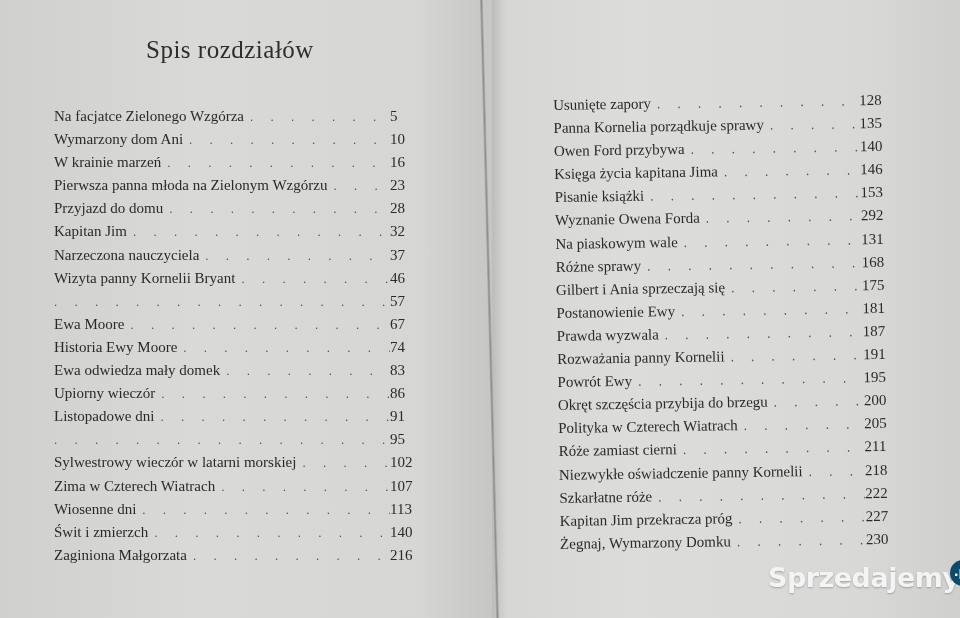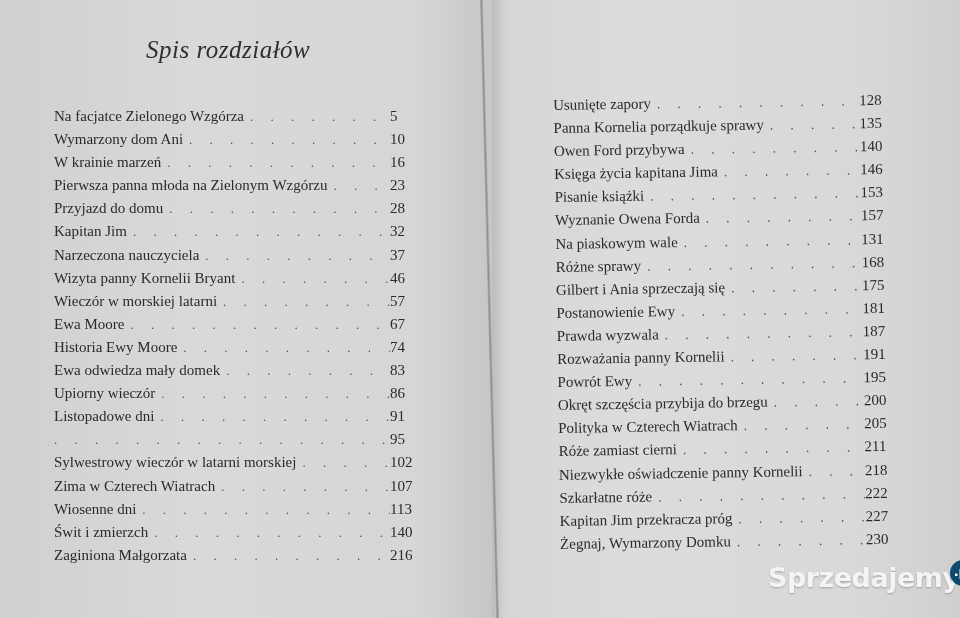--- a/index.html
+++ b/index.html
@@ -18,21 +18,21 @@
       background:linear-gradient(90deg,#bcbcba 0%,#d6d6d4 3%,#dcdcda 30%,#d8d8d6 80%,#cfcfcd 100%);
       transform-origin:0 0;
     }
     .gutter {
       position:absolute; left:488px; top:0; width:3px; height:618px;
       background:linear-gradient(90deg,#b0b0ae,#8e8e8c,#b8b8b6);
       transform:skewX(1.5deg);
     }
     .title {
       position:absolute; left:146px; top:36px;
-      font-style:italic; font-size:25px; letter-spacing:0.5px; color:#2e2e2e;
+      font-size:25px; letter-spacing:0.5px; color:#2e2e2e;
     }
     .toc { position:absolute; }
     .toc-left { left:54px; top:108px; width:370px; }
     .toc-right { left:553px; top:97px; width:340px; transform:rotate(-0.9deg); transform-origin:0 0; }
     .toc-row {
       display:flex; align-items:baseline; height:23.1px;
       font-size:15px; white-space:nowrap;
     }
     .toc-title { flex:0 0 auto; padding-right:6px; }
     .toc-dots {
@@ -98,21 +98,20 @@
       <span class="toc-title">Narzeczona nauczyciela</span>
       <span class="toc-dots">. . . . . . . . . . . . . . . . . . . . . . . . . . . . . . . . . . . . . .</span>
       <span class="toc-page">37</span>
     </div>
     <div class="toc-row">
       <span class="toc-title">Wizyta panny Kornelii Bryant</span>
       <span class="toc-dots">. . . . . . . . . . . . . . . . . . . . . . . . . . . . . . . . . . . . . .</span>
       <span class="toc-page">46</span>
     </div>
     <div class="toc-row">
-      <span class="toc-title">Wieczór w morskiej latarni</span>
       <span class="toc-dots">. . . . . . . . . . . . . . . . . . . . . . . . . . . . . . . . . . . . . .</span>
       <span class="toc-page">57</span>
     </div>
     <div class="toc-row">
       <span class="toc-title">Ewa Moore</span>
       <span class="toc-dots">. . . . . . . . . . . . . . . . . . . . . . . . . . . . . . . . . . . . . .</span>
       <span class="toc-page">67</span>
     </div>
     <div class="toc-row">
       <span class="toc-title">Historia Ewy Moore</span>
@@ -186,21 +185,21 @@
       <span class="toc-page">146</span>
     </div>
     <div class="toc-row">
       <span class="toc-title">Pisanie książki</span>
       <span class="toc-dots">. . . . . . . . . . . . . . . . . . . . . . . . . . . . . . . . . . . . . .</span>
       <span class="toc-page">153</span>
     </div>
     <div class="toc-row">
       <span class="toc-title">Wyznanie Owena Forda</span>
       <span class="toc-dots">. . . . . . . . . . . . . . . . . . . . . . . . . . . . . . . . . . . . . .</span>
-      <span class="toc-page">157</span>
+      <span class="toc-page">292</span>
     </div>
     <div class="toc-row">
       <span class="toc-title">Na piaskowym wale</span>
       <span class="toc-dots">. . . . . . . . . . . . . . . . . . . . . . . . . . . . . . . . . . . . . .</span>
       <span class="toc-page">131</span>
     </div>
     <div class="toc-row">
       <span class="toc-title">Różne sprawy</span>
       <span class="toc-dots">. . . . . . . . . . . . . . . . . . . . . . . . . . . . . . . . . . . . . .</span>
       <span class="toc-page">168</span>

